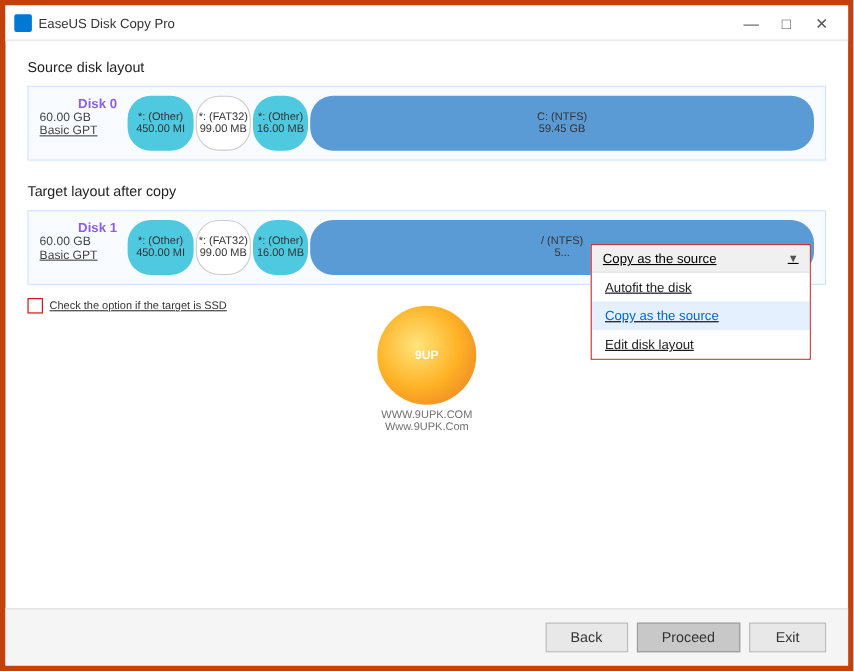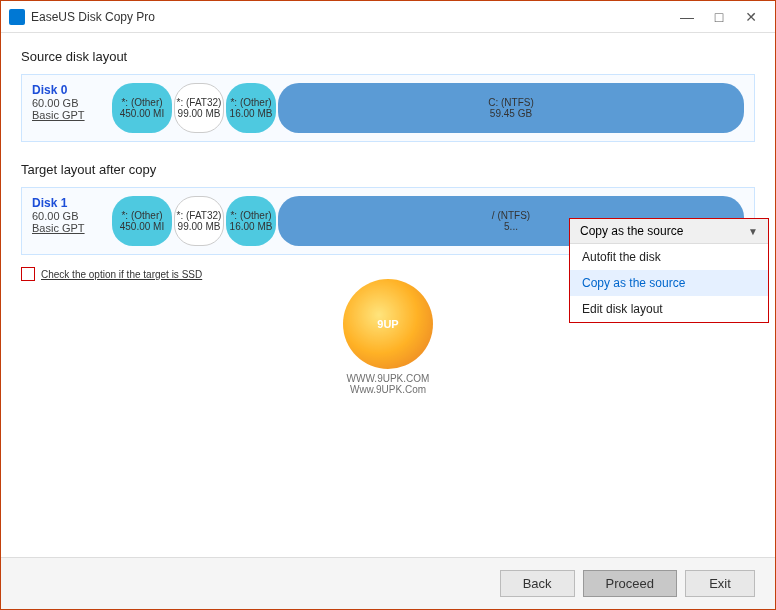--- a/index.html
+++ b/index.html
@@ -8,21 +8,21 @@
       font-size: 13px;
       background: #f0f0f0;
       width: 776px;
       height: 610px;
       overflow: hidden;
     }
     .window {
       width: 776px;
       height: 610px;
       background: #fff;
-      border: 1px solid #c2410c;
+      border: 5px solid #c2410c;
       display: flex;
       flex-direction: column;
     }
     .titlebar {
       background: #fff;
       height: 32px;
       display: flex;
       align-items: center;
       padding: 0 8px;
       border-bottom: 1px solid #e0e0e0;
@@ -86,21 +86,22 @@
     }
 
     .disk-info {
       width: 80px;
       flex-shrink: 0;
       padding-right: 8px;
     }
     .disk-name {
       font-weight: bold;
       font-size: 12px;
-      color: #1d4ed8;
+      color: #8b5cf6;
+      margin-left: 35px;
     }
     .disk-size {
       font-size: 11px;
       color: #444;
     }
     .disk-type {
       font-size: 11px;
       color: #444;
       text-decoration: underline;
     }
@@ -163,22 +164,23 @@
       text-align: center;
     }
     .footer-btn.primary {
       background: #c8c8c8;
       border-color: #999;
     }
 
     .dropdown-wrapper {
       position: absolute;
       top: 185px;
-      right: 6px;
+      right: 34px;
       z-index: 100;
+      text-decoration: underline;
     }
 
     .dropdown-select {
       border: 1.5px solid #c00;
       background: #fff;
       width: 200px;
     }
 
     .dropdown-header {
       padding: 5px 10px;

